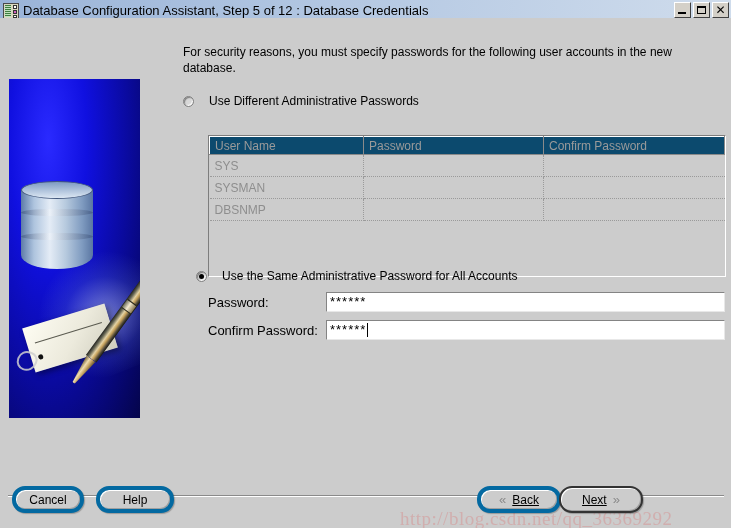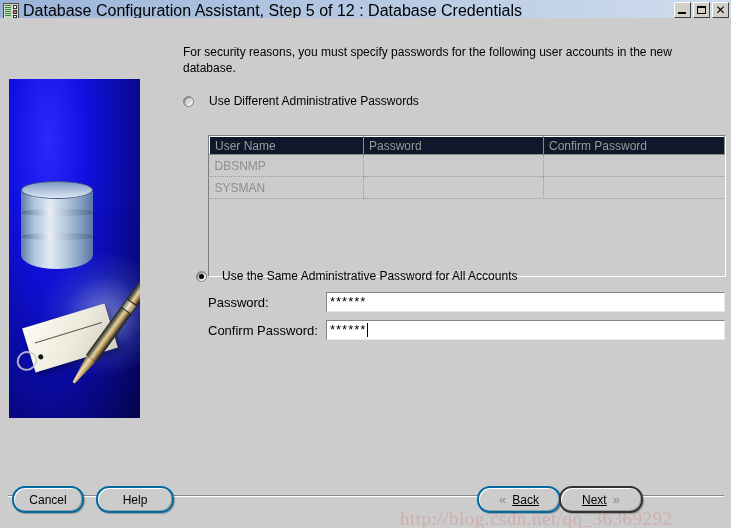--- a/index.html
+++ b/index.html
@@ -53,21 +53,21 @@
     position: absolute; left: 9px; top: 6px;
     width: 4px; height: 4px;
     border: 1px solid #333; box-sizing: border-box; background: #d060c0;
   }
   .title-icon .sq3 {
     position: absolute; left: 9px; top: 11px;
     width: 4px; height: 3px;
     border: 1px solid #333; box-sizing: border-box; background: #fff;
   }
   .titlebar-text {
-    font-size: 16px;
+    font-size: 13px;
     font-weight: normal;
     color: #000;
     white-space: nowrap;
     line-height: 22px;
   }
   .win-controls {
     position: absolute;
     right: 2px; top: 2px;
     display: flex;
     gap: 2px;
@@ -278,21 +278,21 @@
     border-collapse: collapse;
     width: 100%;
     table-layout: fixed;
     font-size: 12px;
   }
   table.cred th {
     height: 18px;
     text-align: left;
     font-weight: normal;
     color: #9a9a9a;
-    background: #0f172a;
+    background: #0c4a6e;
     padding: 0 0 0 5px;
     border-top: 1px solid #ffffff;
     border-left: 1px solid #ffffff;
     border-right: 1px solid #8a8a8a;
     border-bottom: 1px solid #8a8a8a;
     box-sizing: border-box;
     white-space: nowrap;
     overflow: hidden;
   }
   table.cred td {
@@ -363,21 +363,21 @@
     position: absolute;
     left: 8px; top: 477px;
     width: 716px; height: 1px;
     background: #8a8a8a;
     border-bottom: 1px solid #ffffff;
   }
   .btn {
     position: absolute;
     height: 27px;
     background: #cccccc;
-    border: 2px solid #0369a1;
+    border: 4px solid #0369a1;
     border-radius: 13px;
     box-shadow: inset 1px 1px 0 #ffffff, inset -1px -1px 0 #a0a0a0, 1px 1px 1px rgba(0,0,0,0.25);
     box-sizing: border-box;
     display: flex;
     align-items: center;
     justify-content: center;
     font-size: 12px;
     cursor: default;
     gap: 6px;
     color: #000;
@@ -463,29 +463,34 @@
     <table class="cred">
       <thead>
         <tr>
           <th class="col-user">User Name</th>
           <th class="col-pass">Password</th>
           <th>Confirm Password</th>
         </tr>
       </thead>
       <tbody>
         <tr>
-          <td>DBSNMP</td>
+          <td>SYS</td>
           <td></td>
           <td></td>
         </tr>
         <tr>
           <td>SYSMAN</td>
           <td></td>
           <td></td>
         </tr>
+        <tr>
+          <td>DBSNMP</td>
+          <td></td>
+          <td></td>
+        </tr>
       </tbody>
     </table>
   </div>
 
   <div class="radio-row" style="position:absolute; left:196px; top:251px;">
     <span class="radio checked"></span>
     <span class="radio-label">Use the Same Administrative Password for All Accounts</span>
   </div>
 
   <div class="field-row" style="left:208px; top:274px;">

